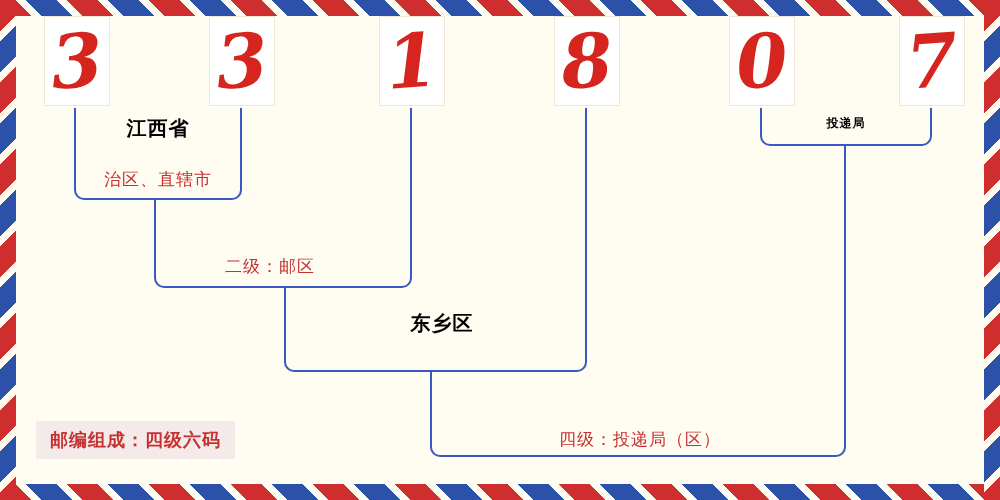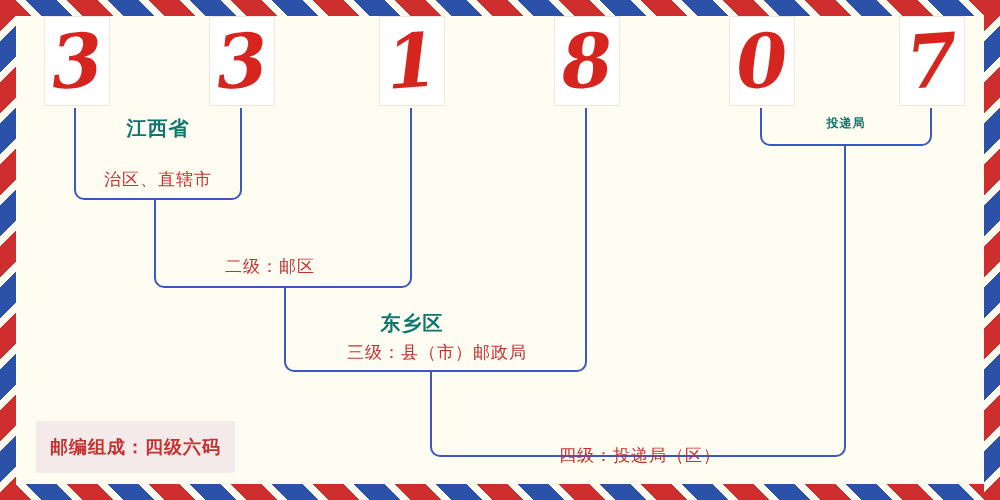--- a/index.html
+++ b/index.html
@@ -45,28 +45,28 @@
   }
 
   
   .l{position:absolute;border:0 solid #3a57c4;z-index:1;box-sizing:border-box;}
   .bracket{border-left-width:2px;border-right-width:2px;border-bottom-width:2px;border-radius:0 0 10px 10px;}
   .corner-bl{border-left-width:2px;border-bottom-width:2px;border-radius:0 0 0 10px;}
   .corner-br{border-right-width:2px;border-bottom-width:2px;border-radius:0 0 10px 0;}
 
   
   .lbl{position:absolute;text-align:center;z-index:3;letter-spacing:1px;}
-  .navy{color:#0f766e;font-weight:bold;}
+  .navy{color:#000000;font-weight:bold;}
   .red{color:#c53030;}
   .sz20{font-size:20px;line-height:24px;}
   .sz18{font-size:12px;line-height:22px;}
   .sz17{font-size:17px;line-height:22px;}
   .footer-note{
     position:absolute;left:36px;top:421px;
-    background:#f5eaea;padding:14px 14px;
+    background:#f5eaea;padding:7px 14px;
     color:#c53030;font-weight:bold;font-size:18px;
     z-index:3;letter-spacing:1px;
   }
 </style>
 </head>
 <body>
 
 <div class="stage">
 
   <div class="edge edge-h edge-top"></div>
@@ -98,20 +98,19 @@
   <div class="l corner-br" style="left:285px; top:108px; width:127px; height:180px;"></div>
   <div class="l corner-bl" style="left:284px; top:288px; width:150px; height:84px;"></div>
   <div class="l corner-br" style="left:434px; top:108px; width:153px; height:264px;"></div>
   <div class="l corner-bl" style="left:430px; top:372px; width:200px; height:85px;"></div>
   <div class="l corner-br" style="left:630px; top:146px; width:216px; height:311px;"></div>
   <div class="l bracket" style="left:760px; top:108px; width:172px; height:38px;"></div>
 
   <div class="lbl navy sz20" style="left:84px;  top:116px; width:148px;">江西省</div>
   <div class="lbl red  sz17" style="left:74px;  top:168px; width:168px;">治区、直辖市</div>
   <div class="lbl red  sz17" style="left:185px; top:255px; width:170px;">二级：邮区</div>
-  <div class="lbl navy sz20" style="left:332px; top:311px; width:160px;">东乡区</div>
-  <div class="lbl red  sz17" style="left:317px; top:341px; width:240px;">三级：县（市）邮政局</div>
-  <div class="lbl red  sz17" style="left:535px; top:428px; width:210px;margin-top:16px;">四级：投递局（区）</div>
+  <div class="lbl navy sz20" style="left:362px; top:311px; width:160px;">东乡区</div>
+  <div class="lbl red  sz17" style="left:535px; top:428px; width:210px;">四级：投递局（区）</div>
   <div class="lbl navy sz18" style="left:770px; top:112px; width:152px;">投递局</div>
 
   <div class="footer-note">邮编组成：四级六码</div>
 
 </div>
 
 </body></html>

